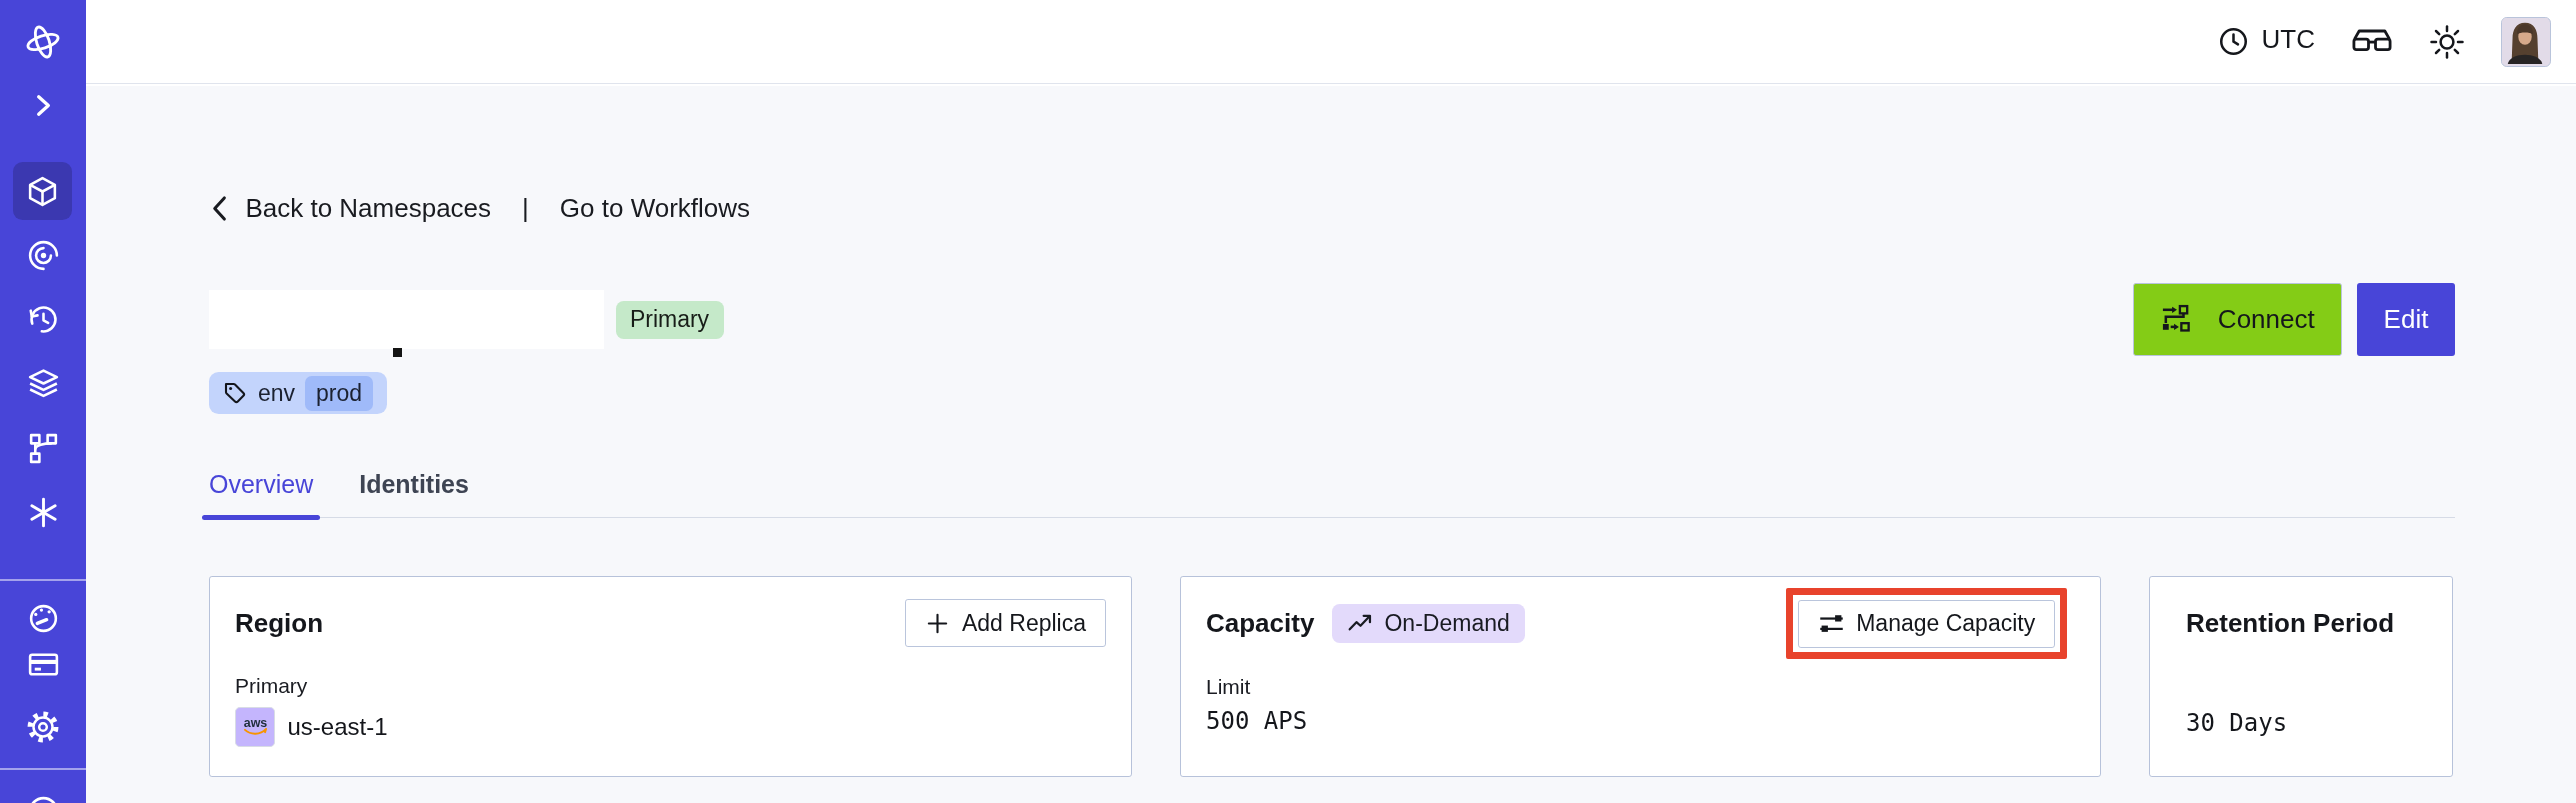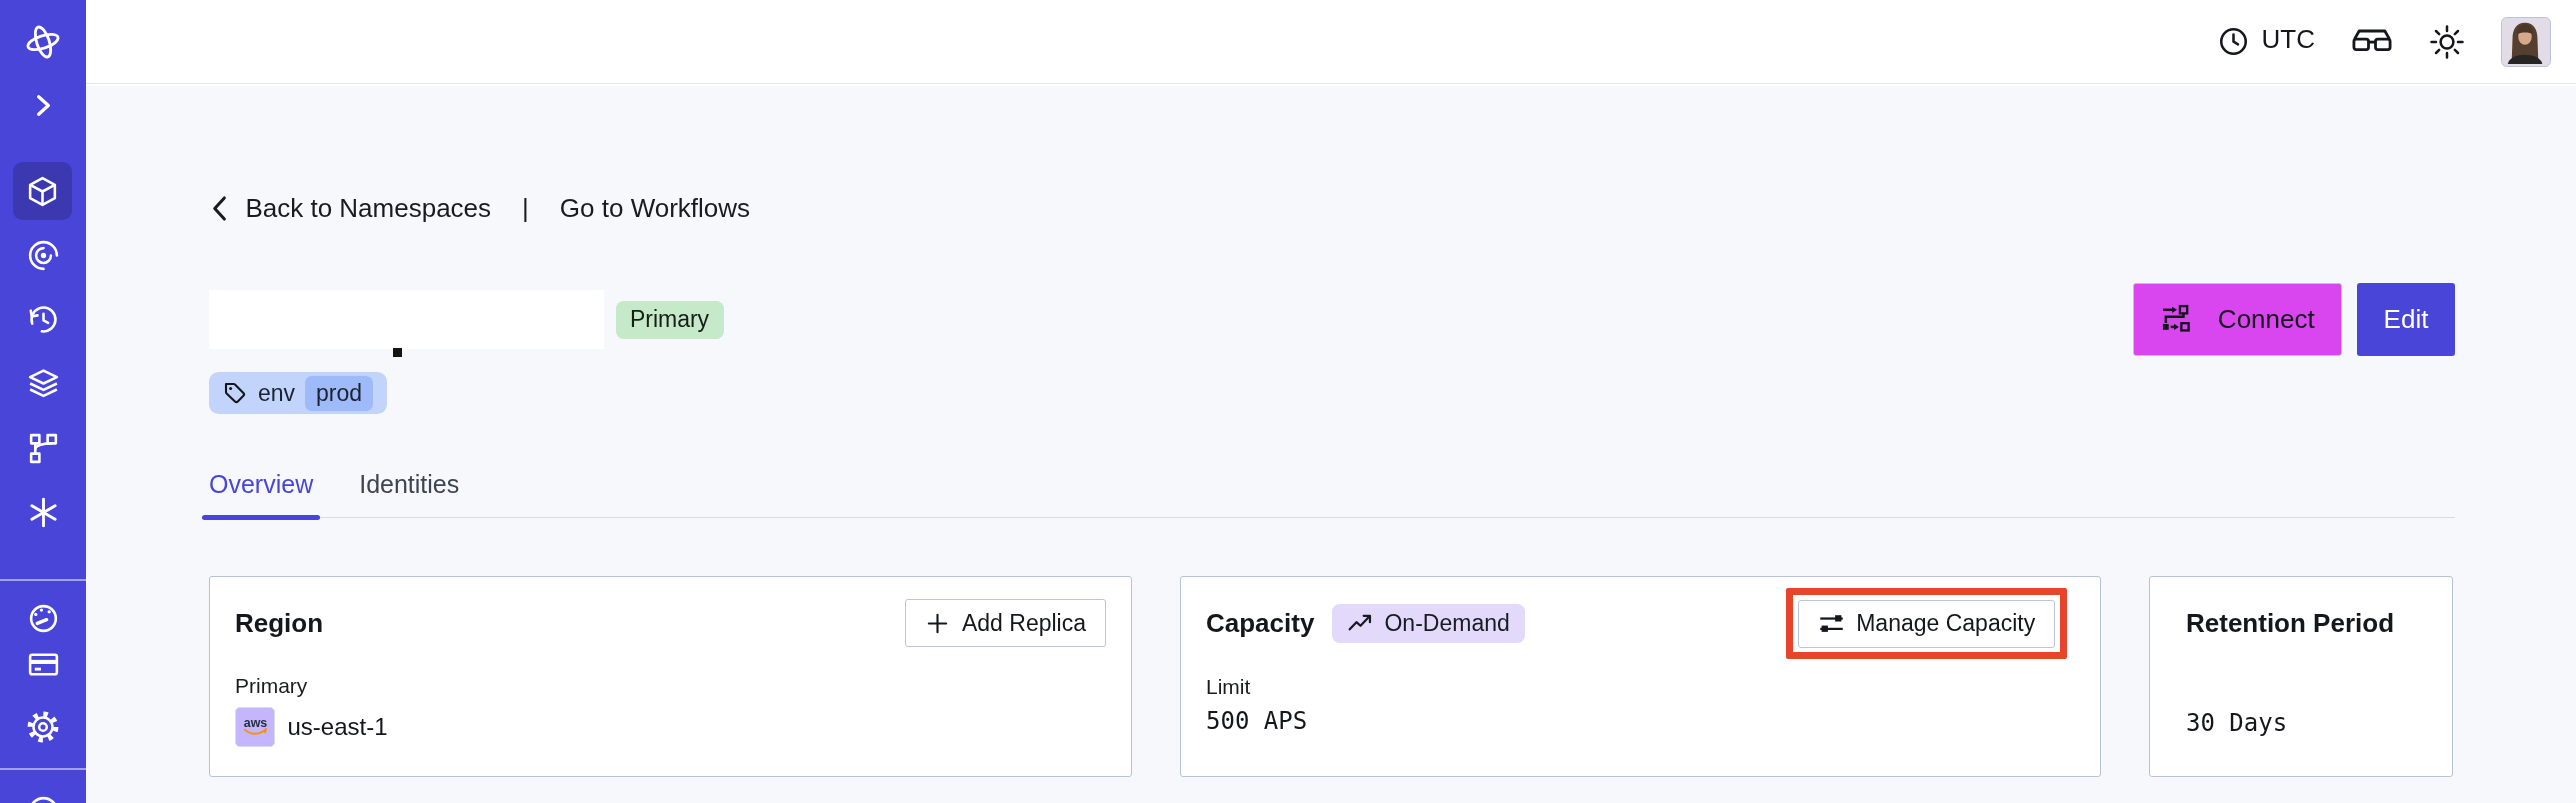--- a/index.html
+++ b/index.html
@@ -24,29 +24,29 @@
 
   .breadcrumb { margin-top:107px; display:flex; align-items:center; gap:31px; font-size:26px; color:#191b20; }
   .crumb-link { display:flex; align-items:center; gap:13.4px; cursor:pointer; }
   .crumb-sep { color:#191b20; }
 
   .title-row { margin-top:59px; display:flex; align-items:center; }
   .redaction { width:395px; height:59px; background:#ffffff; position:relative; }
   .redaction-dot { position:absolute; left:184px; top:58px; width:8.6px; height:8.6px; background:#141414; }
   .badge-active { margin-left:11.5px; height:38px; padding:0 14.4px; border-radius:7.7px; background:#c5e9c9; color:#181d18; font-size:23px; display:inline-flex; align-items:center; }
   .title-spacer { flex:1; }
-  .btn-connect { height:73px; padding:0 26px; display:inline-flex; align-items:center; gap:25px; background:#d946ef; border:1.9px solid #b9c4db; border-radius:2.9px; font-size:26px; color:#15171c; cursor:pointer; font-family:inherit; }
+  .btn-connect { height:73px; padding:0 26px; display:inline-flex; align-items:center; gap:25px; background:#84cc16; border:1.9px solid #b9c4db; border-radius:2.9px; font-size:26px; color:#15171c; cursor:pointer; font-family:inherit; }
   .btn-edit { height:73px; width:98px; margin-left:15.3px; display:inline-flex; align-items:center; justify-content:center; background:#4845d8; border:none; border-radius:2.9px; font-size:26px; color:#ffffff; cursor:pointer; font-family:inherit; }
 
   .tag-row { margin-top:16.3px; }
   .tag-pill { display:inline-flex; align-items:center; gap:10.5px; height:42px; padding:0 14.4px; border-radius:9.6px; background:#c3d4fc; font-size:23px; color:#1b2130; cursor:pointer; }
   .tag-value { background:#9fbaf9; border-radius:6.7px; padding:3.8px 10.5px; }
 
   .tabs { margin-top:56px; border-bottom:1.9px solid #d6dbe6; display:flex; gap:46px; }
-  .tab { font-size:25px; color:#3e4453; padding-bottom:18px; position:relative; cursor:pointer; }
+  .tab { font-size:25px; color:#3e4453; padding-bottom:18px; position:relative; cursor:pointer;font-weight:bold; }
   .tab.active { color:#4845d8; font-weight:500; }
   .tab.active::after { content:""; position:absolute; left:-6.7px; right:-6.7px; bottom:-2.9px; height:4.8px; border-radius:2.9px; background:#4845d8; }
 
   .cards { margin-top:58px; display:flex; gap:48px; }
   .card { background:#fff; border:1.9px solid #b7c2da; border-radius:2.9px; height:201px; padding:21px 25px; }
   .card-region { width:923px; }
   .card-capacity { width:921px; }
   .card-retention { width:304px; padding-left:36px; }
   .card-head { display:flex; align-items:center; min-height:50px; }
   .card-title { font-size:26px; font-weight:600; color:#15171c; }

